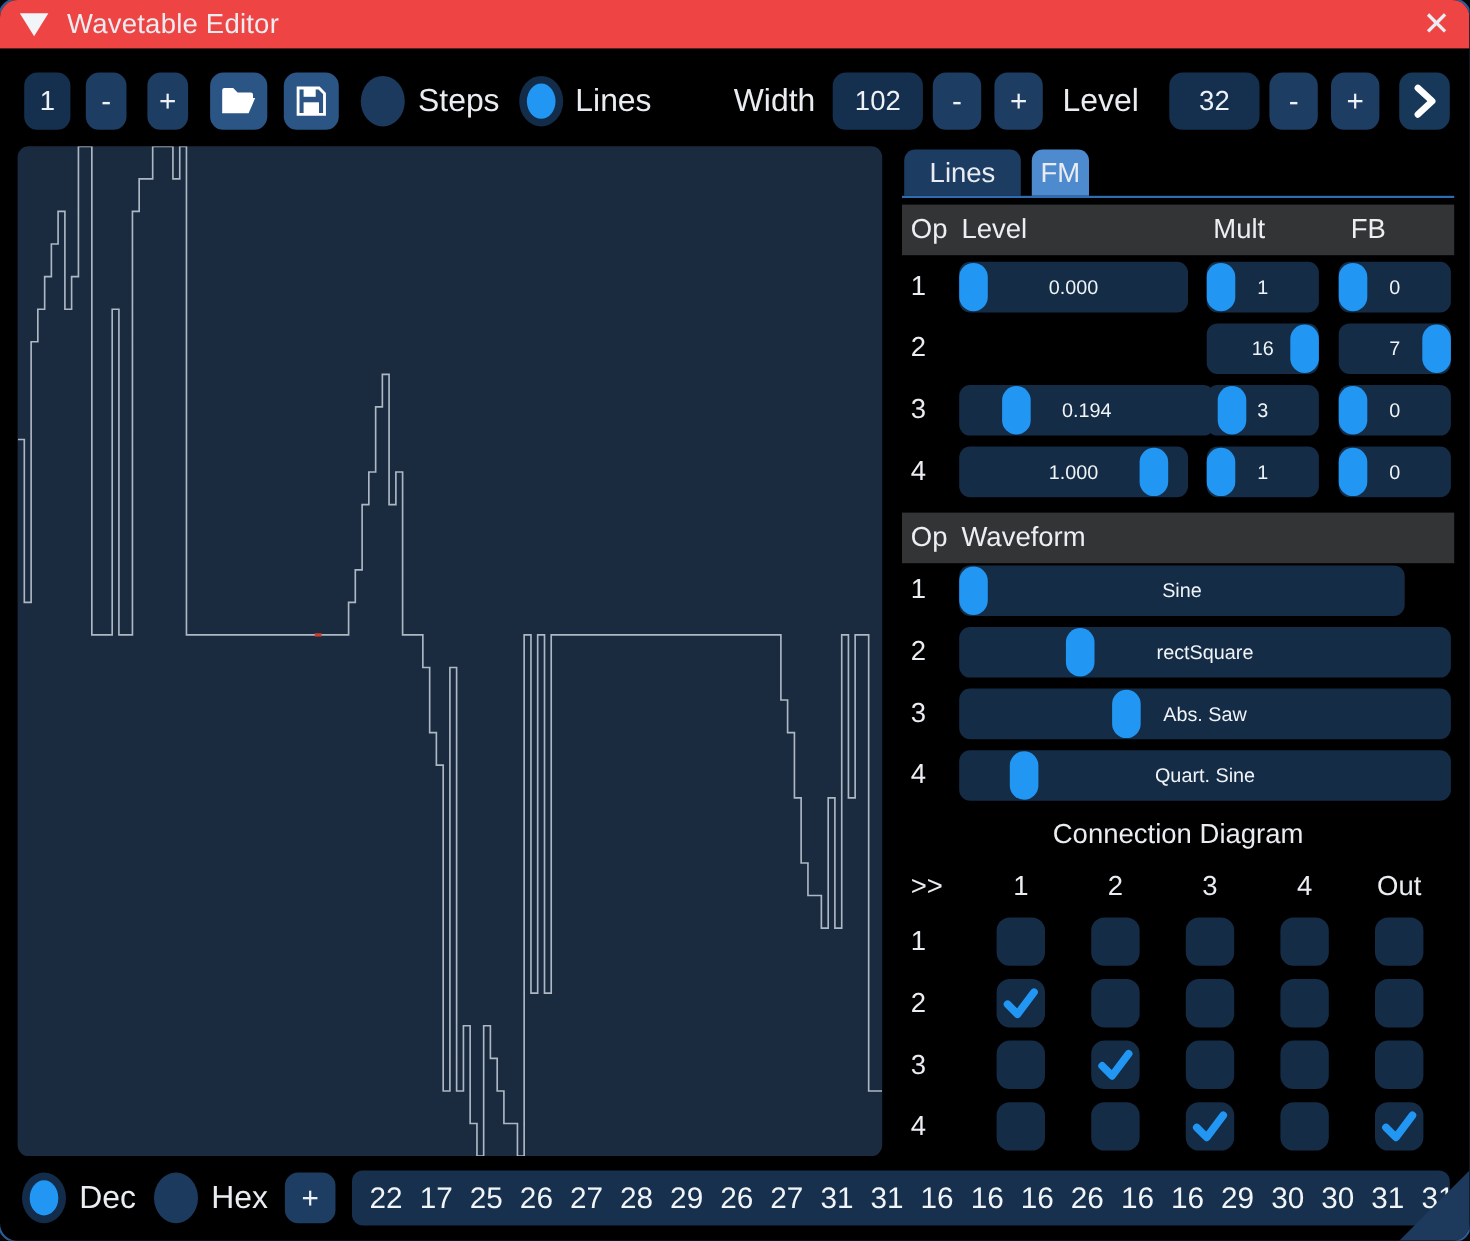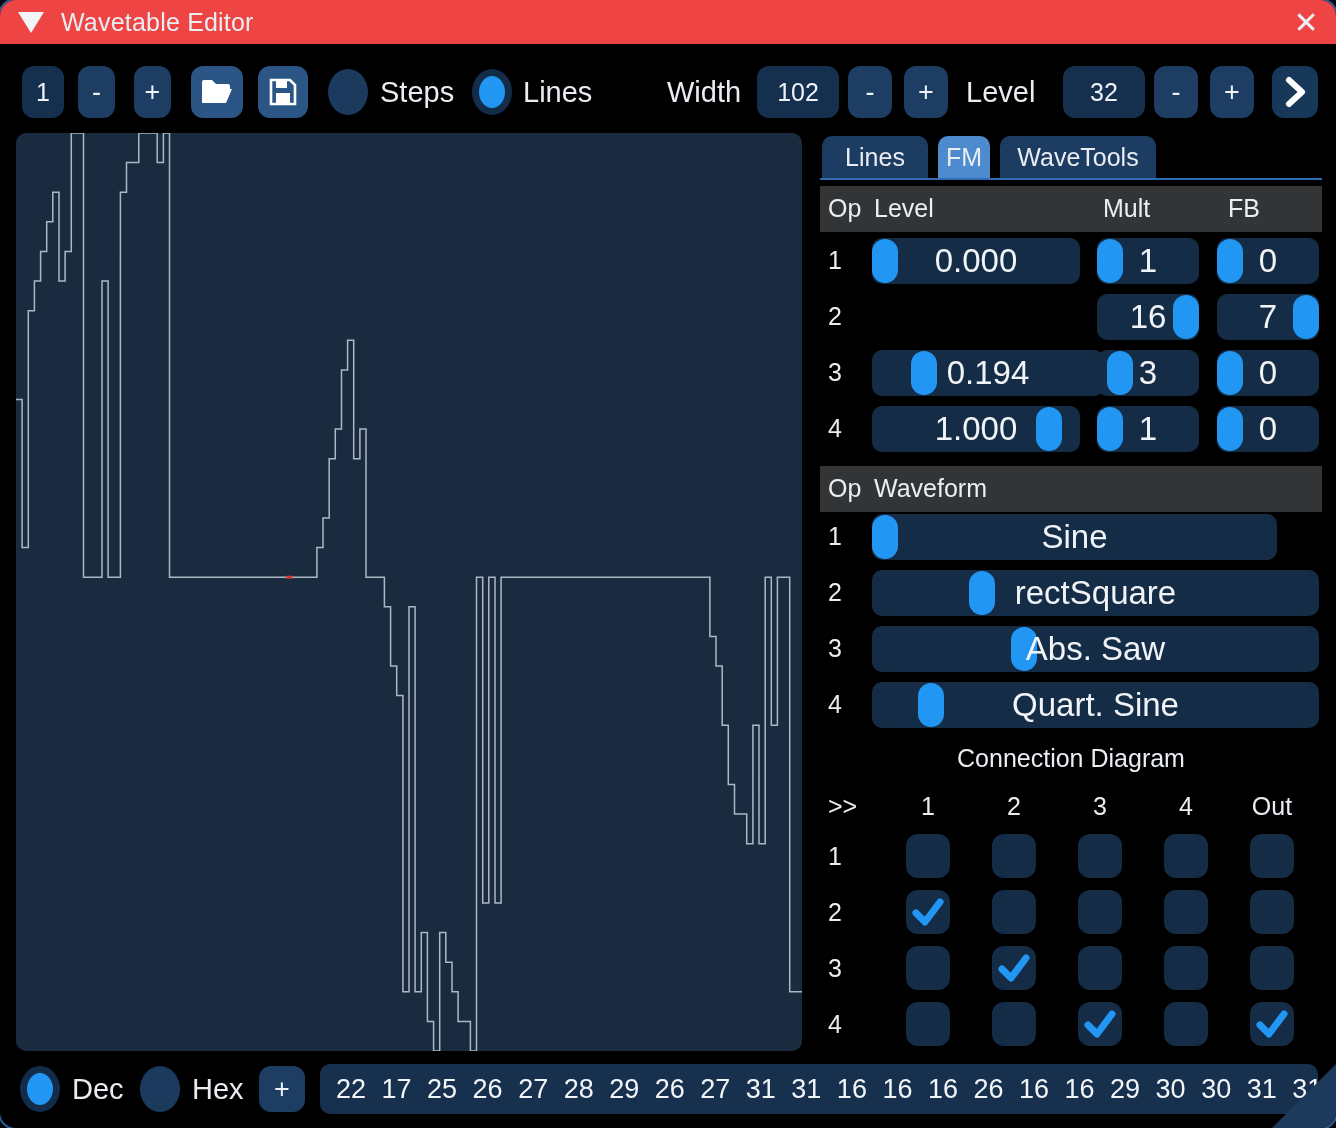--- a/index.html
+++ b/index.html
@@ -38,21 +38,21 @@
   .tab.active{background:#4d8ace;}
   .tab-underline{position:absolute;left:0;top:42px;width:502px;height:2px;background:#2f6cb3;}
   .sec-header{position:absolute;left:0;width:502px;height:46px;background:#333436;
               font-size:25px;color:#eceff2;}
   .sec-header span{position:absolute;top:8px;}
   .op-label{position:absolute;left:8px;width:40px;font-size:25px;top:8px;}
   .row{position:absolute;left:0;width:502px;height:46px;}
   .track{position:absolute;top:0;height:46px;background:#152c47;border-radius:10px;}
   .thumb{position:absolute;top:1px;width:26px;height:44px;border-radius:13px;background:#2196f3;}
   .tval{position:absolute;left:0;top:0;width:100%;height:46px;text-align:center;
-        line-height:46px;font-size:33px;color:#f0f4f8;}
+        line-height:46px;font-size:18px;color:#f0f4f8;}
   .conn-title{position:absolute;left:0;width:502px;text-align:center;font-size:25px;}
   .grid-hdr span{position:absolute;font-size:25px;}
   .cbox{position:absolute;top:0;width:44px;height:44px;border-radius:12px;background:#152c47;}
   .corner-grip{position:absolute;right:0;bottom:0;width:64px;height:64px;
                background:linear-gradient(135deg,transparent 49.5%,#1d3a5c 50.5%);}
   
   .bottombar{position:absolute;left:0;top:1062px;width:1336px;height:54px;}
   .strip{position:absolute;left:320px;top:2px;width:998px;height:50px;background:#17304e;
          border-radius:10px;line-height:50px;font-size:27px;padding-left:16px;box-sizing:border-box;
          white-space:nowrap;overflow:hidden;word-spacing:8px;color:#f2f5f8;}
@@ -113,21 +113,20 @@
     <svg id="wave-svg" width="786" height="918" viewBox="0 0 786 918" preserveAspectRatio="none">
         <path d="M0 266.5 H6.1 V414.6 H12.3 V177.7 H18.4 V148.1 H24.6 V118.5 H30.7 V88.8 H36.8 V59.2 H43.0 V148.1 H49.1 V118.5 H55.3 V0.0 H61.4 V0.0 H67.5 V444.2 H73.7 V444.2 H79.8 V444.2 H86.0 V148.1 H92.1 V444.2 H98.3 V444.2 H104.4 V59.2 H110.5 V29.6 H116.7 V29.6 H122.8 V0.0 H129.0 V0.0 H135.1 V0.0 H141.2 V29.6 H147.4 V0.0 H153.5 V444.2 H159.7 V444.2 H165.8 V444.2 H171.9 V444.2 H178.1 V444.2 H184.2 V444.2 H190.4 V444.2 H196.5 V444.2 H202.6 V444.2 H208.8 V444.2 H214.9 V444.2 H221.1 V444.2 H227.2 V444.2 H233.3 V444.2 H239.5 V444.2 H245.6 V444.2 H251.8 V444.2 H257.9 V444.2 H264.0 V444.2 H270.2 V444.2 H276.3 V444.2 H282.5 V444.2 H288.6 V444.2 H294.8 V444.2 H300.9 V414.6 H307.0 V385.0 H313.2 V325.7 H319.3 V296.1 H325.5 V236.9 H331.6 V207.3 H337.7 V325.7 H343.9 V296.1 H350.0 V444.2 H356.2 V444.2 H362.3 V444.2 H368.4 V473.8 H374.6 V533.0 H380.7 V562.6 H386.9 V858.8 H393.0 V473.8 H399.1 V858.8 H405.3 V799.5 H411.4 V888.4 H417.6 V918.0 H423.7 V799.5 H429.8 V829.2 H436.0 V858.8 H442.1 V888.4 H448.3 V888.4 H454.4 V918.0 H460.5 V444.2 H466.7 V769.9 H472.8 V444.2 H479.0 V769.9 H485.1 V444.2 H491.3 V444.2 H497.4 V444.2 H503.5 V444.2 H509.7 V444.2 H515.8 V444.2 H522.0 V444.2 H528.1 V444.2 H534.2 V444.2 H540.4 V444.2 H546.5 V444.2 H552.7 V444.2 H558.8 V444.2 H564.9 V444.2 H571.1 V444.2 H577.2 V444.2 H583.4 V444.2 H589.5 V444.2 H595.6 V444.2 H601.8 V444.2 H607.9 V444.2 H614.1 V444.2 H620.2 V444.2 H626.3 V444.2 H632.5 V444.2 H638.6 V444.2 H644.8 V444.2 H650.9 V444.2 H657.0 V444.2 H663.2 V444.2 H669.3 V444.2 H675.5 V444.2 H681.6 V444.2 H687.8 V444.2 H693.9 V503.4 H700.0 V533.0 H706.2 V592.3 H712.3 V651.5 H718.5 V681.1 H724.6 V681.1 H730.7 V710.7 H736.9 V592.3 H743.0 V710.7 H749.2 V444.2 H755.3 V592.3 H761.4 V444.2 H767.6 V444.2 H773.7 V858.8 H779.9 V858.8 H786.0" fill="none" stroke="#aeb8c4" stroke-width="1.5"></path>
         <line x1="270.1875" x2="276.328125" y1="444.19354838709677" y2="444.19354838709677" stroke="#d23b2a" stroke-width="3"></line>
       </svg>
   </div>
 
   <div class="right-panel">
     <div class="tabs">
       <div class="tab" style="left:2px;width:106px">Lines</div>
       <div class="tab active" style="left:118px;width:52px">FM</div>
-      <div class="tab" style="left:180px;width:156px">WaveTools</div>
       <div class="tab-underline"></div>
     </div>
 
     <div class="sec-header" style="top:50px">
       <span style="left:8px">Op</span>
       <span style="left:54px">Level</span>
       <span style="left:283px">Mult</span>
       <span style="left:408px">FB</span>
     </div>
     <div id="fm-rows">

